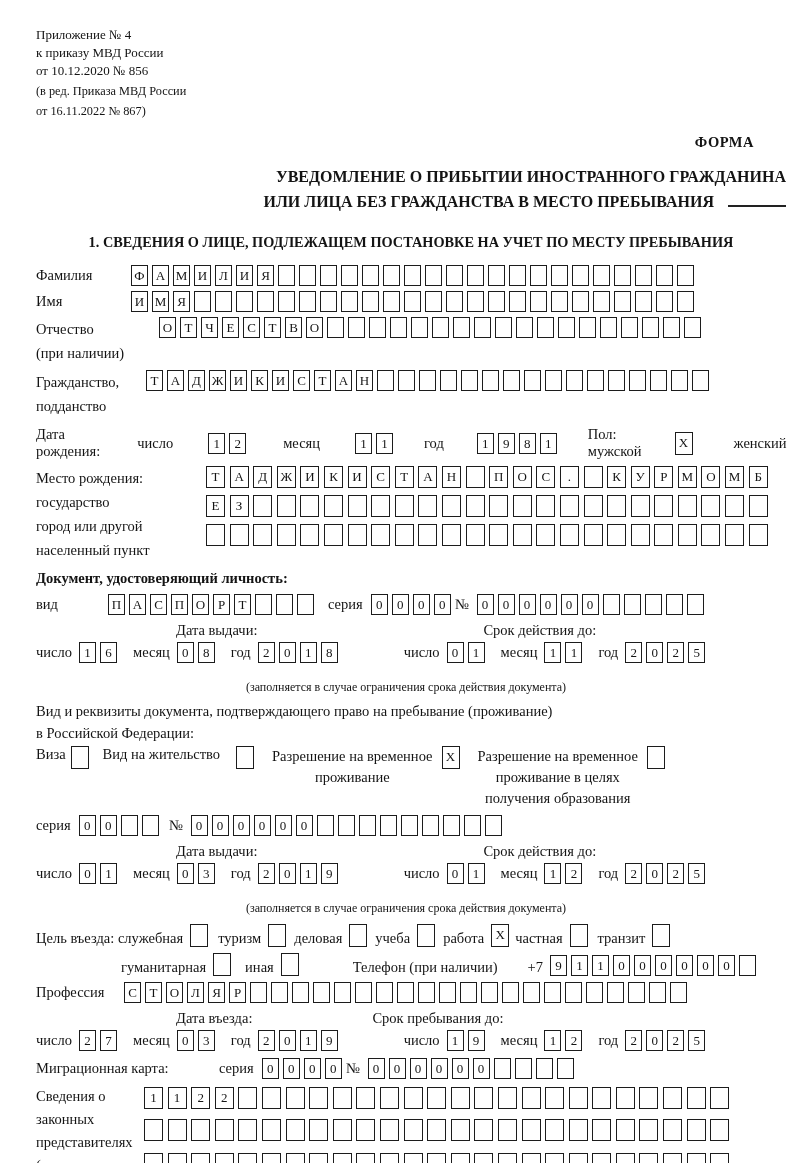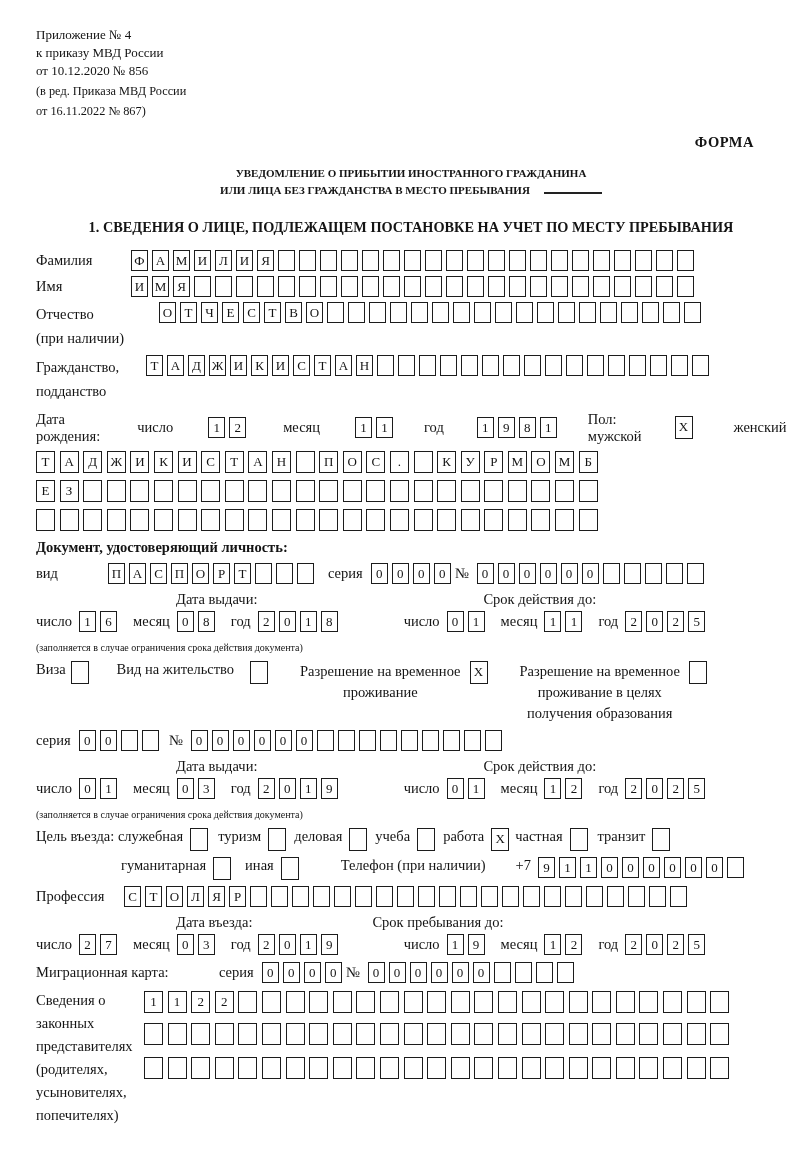--- a/index.html
+++ b/index.html
@@ -9,21 +9,21 @@
     font-family: "Liberation Serif", "DejaVu Serif", serif;
     color: #141414; font-size: 14.5px;
   }
   .page { padding: 26px 14px 0 36px; }
 
   
   .hdr { font-size: 13px; line-height: 1.38; }
   .hdr .amend { font-size: 12.3px; margin-top: 3px; }
   .forma { text-align: right; padding-right: 32px; font-weight: bold; margin-top: 14px; font-size: 14.5px; letter-spacing: .5px; }
 
-  .title { text-align: center; font-weight: bold; font-size: 11px; margin-top: 14px; line-height: 1.55; }
+  .title { text-align: right; font-weight: bold; font-size: 16px; margin-top: 14px; line-height: 1.55; }
   .blank-line { display: inline-block; width: 58px; border-bottom: 2px solid #222; margin-left: 14px; vertical-align: baseline; }
 
   .sec-head { text-align: center; font-weight: bold; font-size: 14.3px; margin-top: 20px; margin-bottom: 14px; }
 
   
   .cells { display: inline-flex; flex-wrap: nowrap; }
   .cell {
     display: inline-block; width: 17px; height: 21px; border: 1.6px solid #1c1c1c;
     margin-right: 4px; text-align: center; font-size: 13px; line-height: 19px; flex: 0 0 auto;
   }
@@ -47,26 +47,26 @@
 
   .dhdr { display: flex; margin: 7px 0 3px; }
   .dhdr .h1 { margin-left: 140px; }
   .dhdr .h2 { margin-left: 226px; }
   .dhdr3 .h2 { margin-left: 120px; text-align: center; }
   .dgrow { display: flex; align-items: center; margin-bottom: 3px; }
   .dg { display: flex; align-items: center; }
   .dg .cells { margin-left: 7px; }
   .dg .sub { margin-left: 12px; }
   .right-col { margin-left: 62px; }
-  .note { text-align: left; padding-right: 10px; font-size: 10px; margin: 10px 0 8px; }
+  .note { text-align: center; padding-right: 10px; font-size: 12px; margin: 17px 0 8px; }
 
   .cbgroup { display: flex; align-items: flex-start; }
   .cbgroup .cblbl { text-align: center; line-height: 1.45; }
   .cbgroup .cells { margin-left: 9px; margin-top: 0; }
-  .purpose-row { display: flex; align-items: flex-start; margin-bottom: 6px; }
+  .purpose-row { display: flex; align-items: flex-end; margin-bottom: 6px; }
   .purpose-row .cells { margin-left: 7px; }
 </style>
 </head>
 <body>
 
 <div class="page">
 
   <div class="hdr">
     <div>Приложение № 4</div>
     <div>к приказу МВД России</div>
@@ -244,20 +244,26 @@
     <span class="cells cbx ml6">
         <span class="cell">X</span>
       </span>
     <span class="ml14">женский</span>
     <span class="cells cbx ml10">
         <span class="cell"></span>
       </span>
   </div>
 
   <div class="row-top" style="margin-top:6px;">
+    <div class="lbl lblblk" style="width:170px;">
+      <div>Место рождения:</div>
+      <div>государство</div>
+      <div>город или другой</div>
+      <div>населенный пункт</div>
+    </div>
     <div class="stack lg">
       <span class="cells">
           <span class="cell">Т</span>
           <span class="cell">А</span>
           <span class="cell">Д</span>
           <span class="cell">Ж</span>
           <span class="cell">И</span>
           <span class="cell">К</span>
           <span class="cell">И</span>
           <span class="cell">С</span>
@@ -411,22 +417,26 @@
       <span class="cells">
           <span class="cell">2</span>
           <span class="cell">0</span>
           <span class="cell">2</span>
           <span class="cell">5</span>
         </span>
     </div>
   </div>
   <div class="note">(заполняется в случае ограничения срока действия документа)</div>
 
-
-  <div class="row-top" style="margin-top:3px;gap:14px;">
+  <div style="margin-bottom:4px;">
+    <div style="margin-bottom:5px;">Вид и реквизиты документа, подтверждающего право на пребывание (проживание)</div>
+    <div>в Российской Федерации:</div>
+  </div>
+
+  <div class="row-top" style="margin-top:3px;">
     <div class="cbgroup">
       <span>Виза</span>
       <span class="cells cbx" style="margin-left:5px;">
           <span class="cell"></span>
         </span>
     </div>
     <div class="cbgroup ml14">
       <span>Вид на жительство</span>
       <span class="cells cbx" style="margin-left:16px;">
           <span class="cell"></span>
@@ -560,21 +570,21 @@
 
   <div class="purpose-row" style="margin-left:85px;">
     <span>гуманитарная</span>
     <span class="cells cbx">
         <span class="cell"></span>
       </span>
     <span class="ml14">иная</span>
     <span class="cells cbx">
         <span class="cell"></span>
       </span>
-    <span style="margin-left:42px;">Телефон (при наличии)</span>
+    <span style="margin-left:54px;">Телефон (при наличии)</span>
     <span style="margin-left:30px;">+7</span>
     <span class="cells ml8">
         <span class="cell">9</span>
         <span class="cell">1</span>
         <span class="cell">1</span>
         <span class="cell">0</span>
         <span class="cell">0</span>
         <span class="cell">0</span>
         <span class="cell">0</span>
         <span class="cell">0</span>

